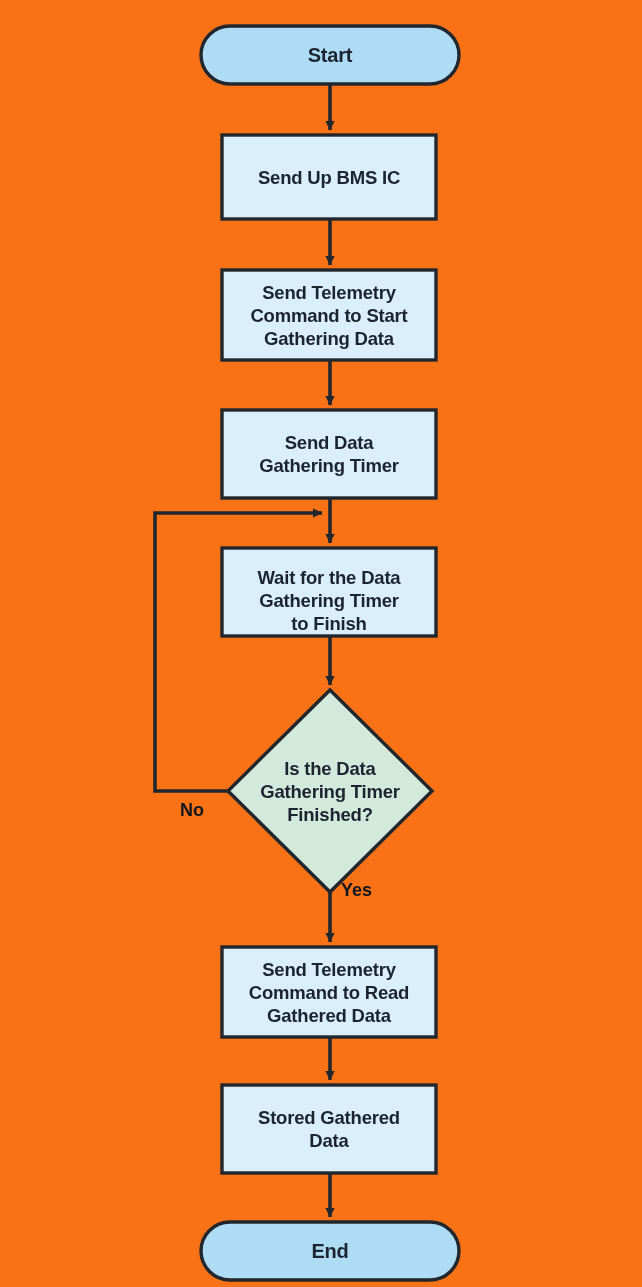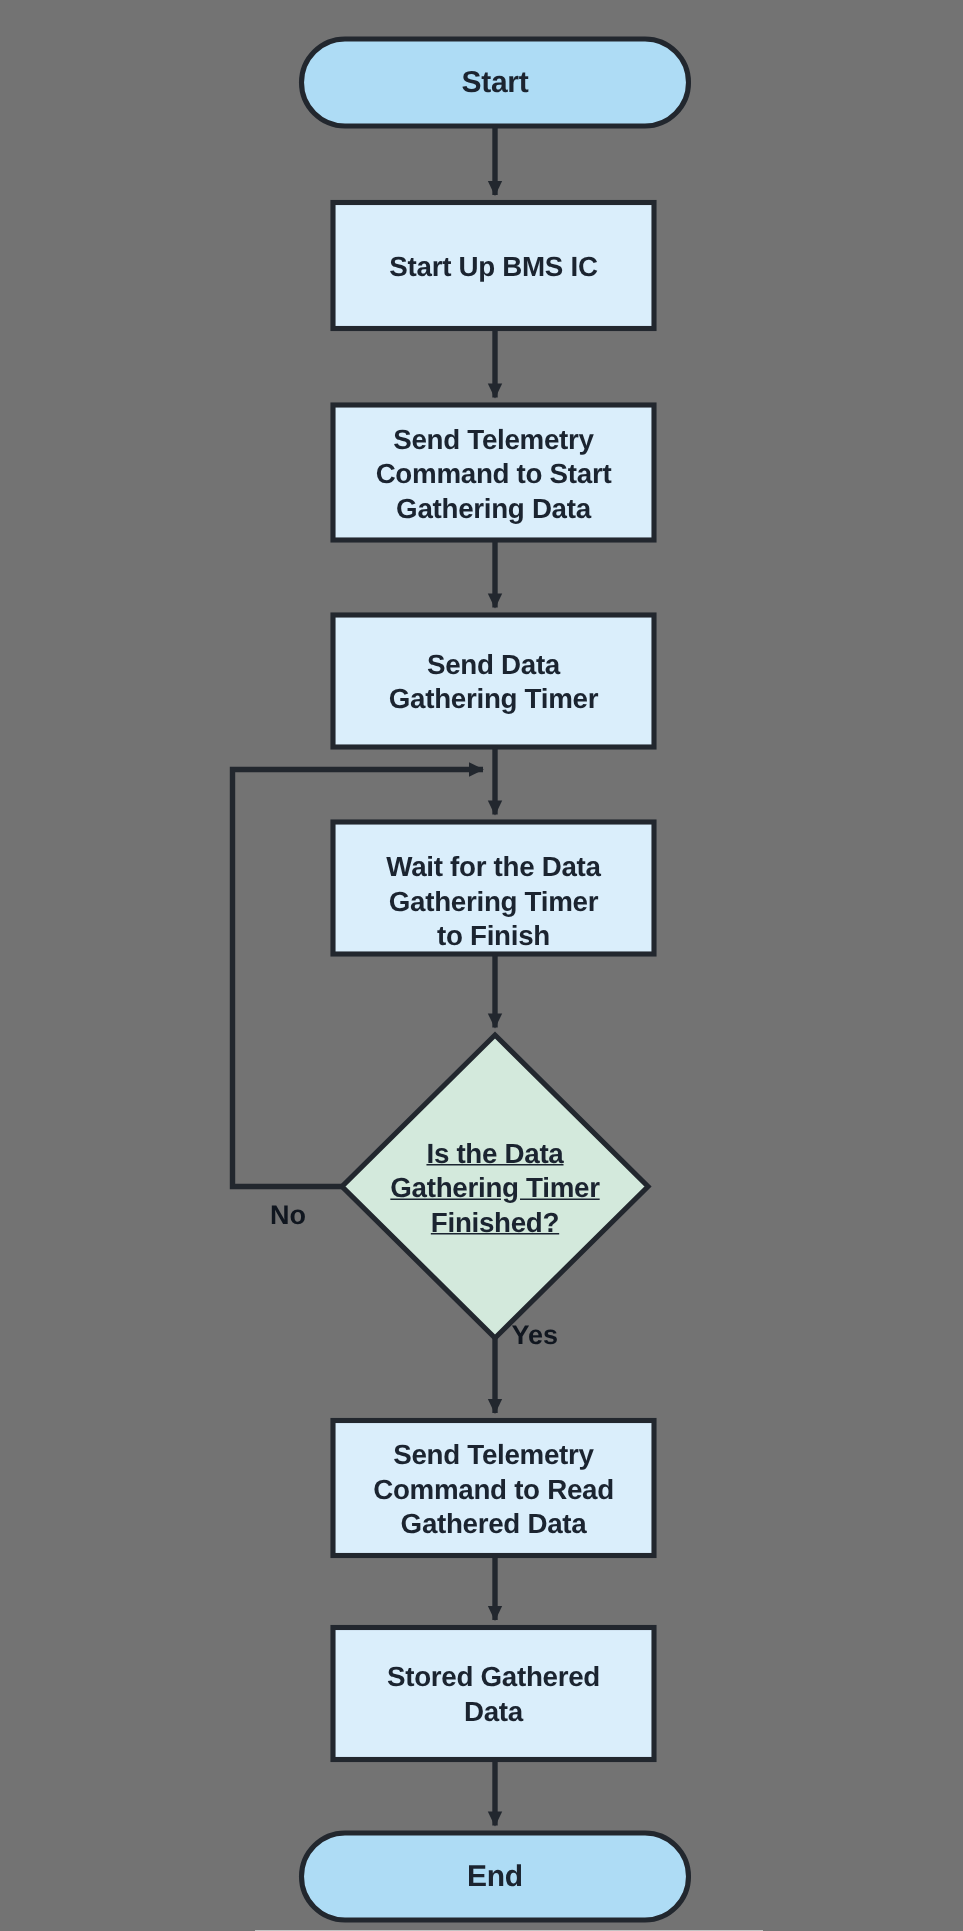--- a/index.html
+++ b/index.html
@@ -7,21 +7,21 @@
     padding: 0;
     background: #ffffff;
   }
   body {
     font-family: "Liberation Sans", sans-serif;
   }
   #flowchart-canvas {
     position: relative;
     width: 642px;
     height: 1287px;
-    background: #737373;
+    background: #f97316;
     overflow: hidden;
   }
   #flow-svg {
     position: absolute;
     left: 0;
     top: 0;
     width: 642px;
     height: 1287px;
   }
   .node-label {
@@ -40,21 +40,20 @@
     font-size: 20px;
     line-height: 24px;
   }
   .label-process {
     font-size: 18.5px;
     line-height: 23px;
   }
   .label-decision {
     font-size: 18.5px;
     line-height: 23px;
-    text-decoration: underline;
   }
   .edge-label {
     position: absolute;
     color: #10161f;
     font-weight: bold;
     font-size: 18px;
     line-height: 20px;
     pointer-events: none;
   }
 </style>
@@ -102,21 +101,21 @@
 
     <line x1="330" y1="892" x2="330" y2="942" stroke="#22272e" stroke-width="3.6" marker-end="url(#arrowhead)"></line>
 
     <line x1="330" y1="1037" x2="330" y2="1080" stroke="#22272e" stroke-width="3.6" marker-end="url(#arrowhead)"></line>
 
     <line x1="330" y1="1173" x2="330" y2="1217" stroke="#22272e" stroke-width="3.6" marker-end="url(#arrowhead)"></line>
   </svg>
 
   <div class="node-label label-terminator" style="left:201px; top:26px; width:258px; height:58px;">Start</div>
 
-  <div class="node-label label-process" style="left:222px; top:135px; width:214px; height:84px;">Start Up BMS IC</div>
+  <div class="node-label label-process" style="left:222px; top:135px; width:214px; height:84px;">Send Up BMS IC</div>
 
   <div class="node-label label-process" style="left:222px; top:270px; width:214px; height:90px;">Send Telemetry
 Command to Start
 Gathering Data</div>
 
   <div class="node-label label-process" style="left:222px; top:410px; width:214px; height:88px;">Send Data
 Gathering Timer</div>
 
   <div class="node-label label-process" style="left:222px; top:548px; width:214px; height:104px;">Wait for the Data
 Gathering Timer

